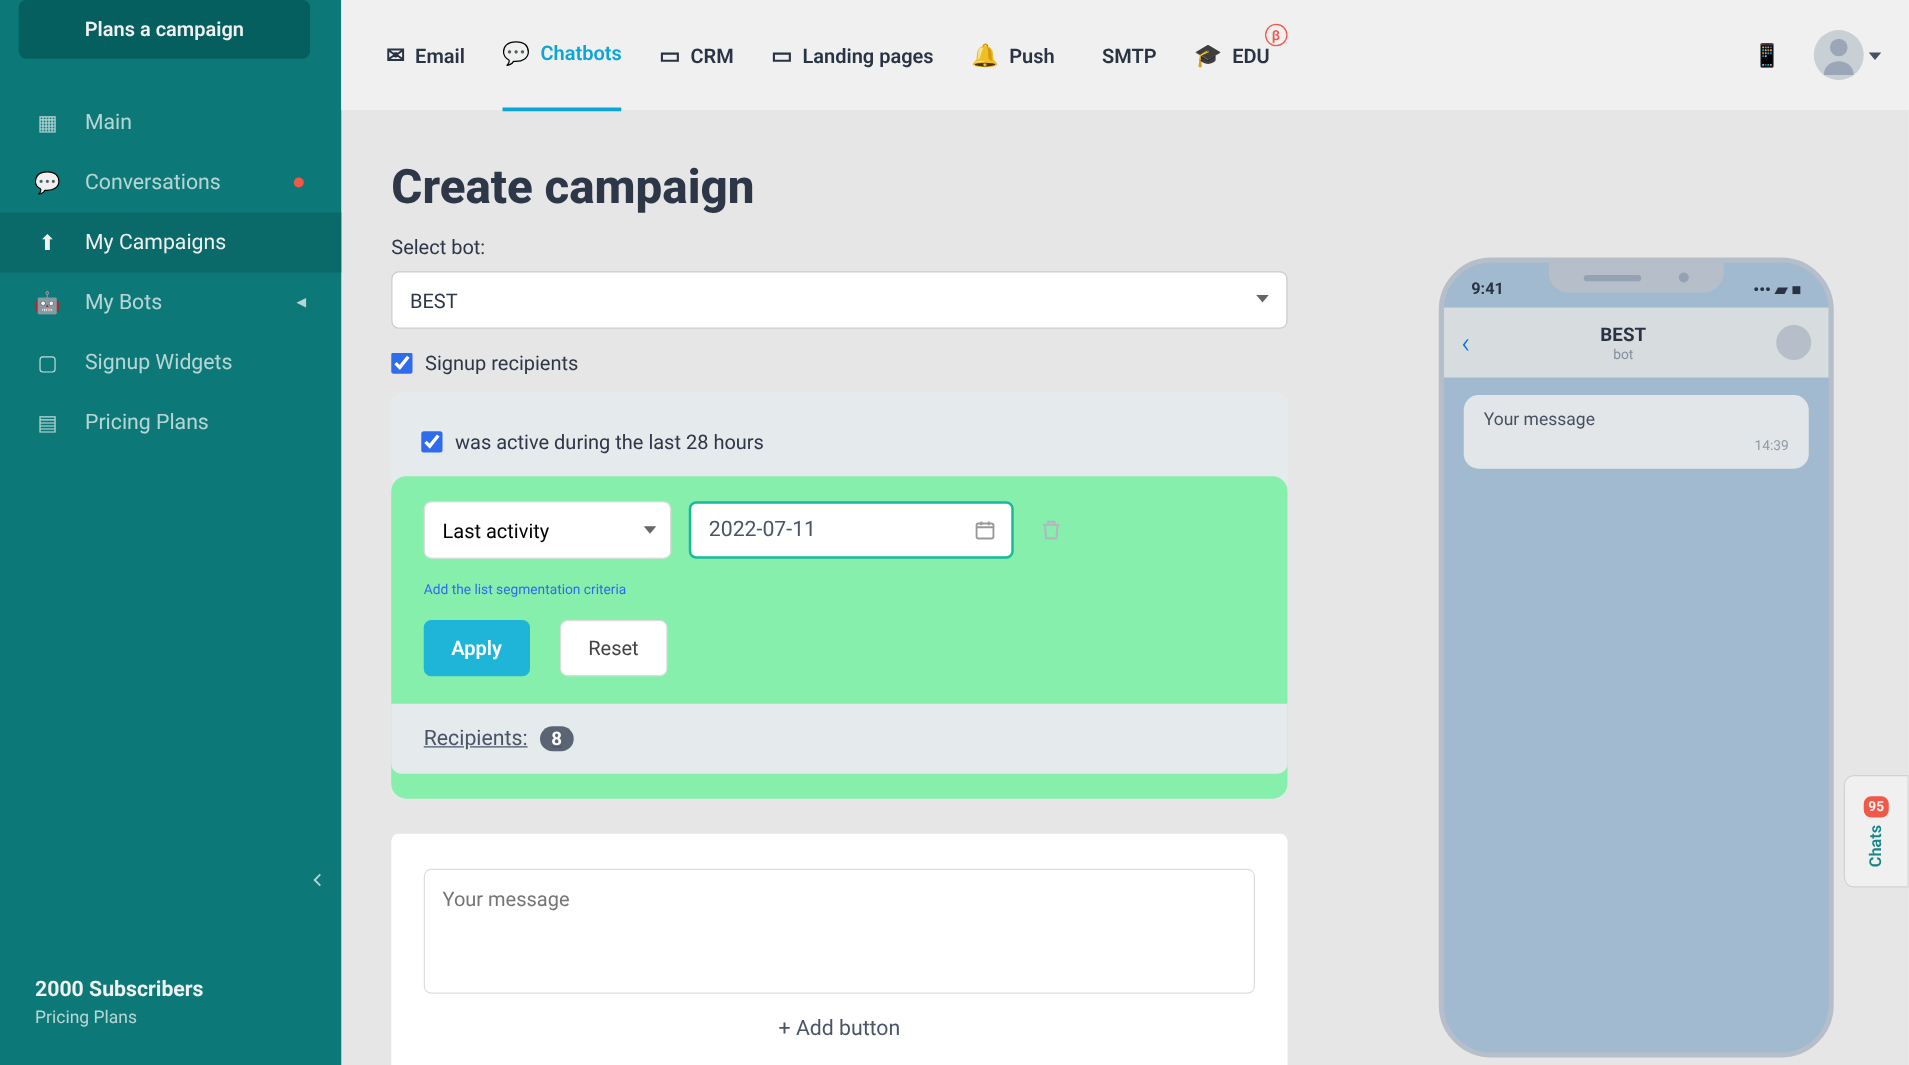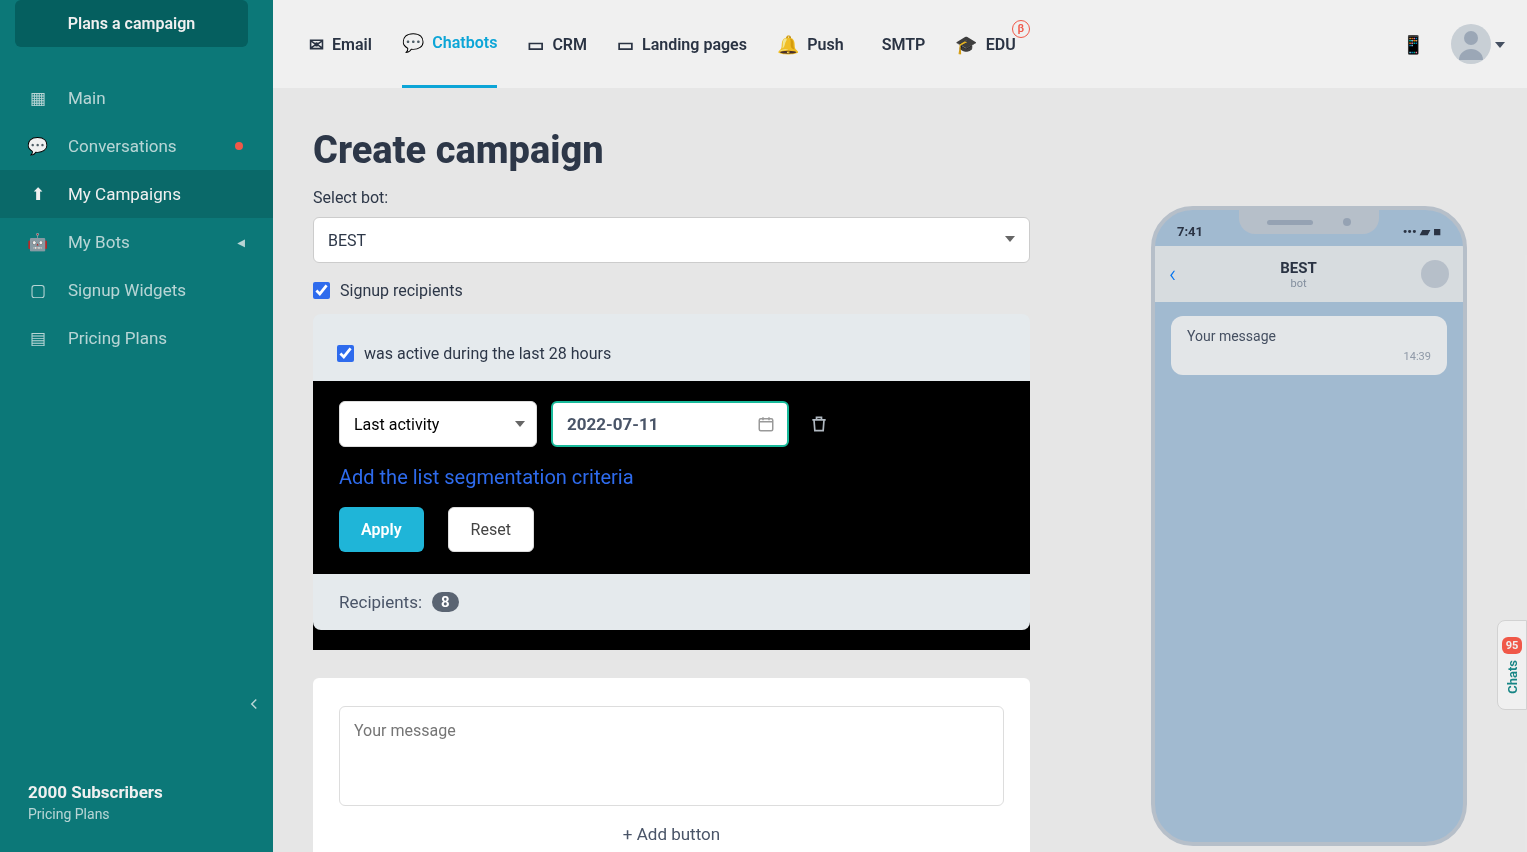--- a/index.html
+++ b/index.html
@@ -28,32 +28,32 @@
 
 .main { position:absolute; left:273px; top:88px; right:0; bottom:0; padding:40px; overflow:hidden; }
 h1 { font-size:38px; font-weight:800; color:#2d3748; margin-bottom:16px; }
 .label { font-size:16px; color:#2d3748; margin-bottom:10px; }
 .select-bot { width:717px; height:46px; border:1px solid #ccc; border-radius:6px; background:#fff; padding:0 14px; font-size:16px; color:#2d3748; display:flex; align-items:center; position:relative; }
 .select-bot::after { content:""; position:absolute; right:14px; top:18px; border-left:5px solid transparent; border-right:5px solid transparent; border-top:6px solid #666; }
 .seg-row { display:flex; align-items:center; gap:10px; margin:18px 0 14px; font-size:16px; color:#2d3748; }
 input[type=checkbox] { width:17px; height:17px; accent-color:#2e6bed; }
 
 .segment-box { width:717px; background:#e5eaed; border-radius:8px; padding:30px 24px 0; }
-.filter-panel { background:#000000; border-radius:0; padding:20px 26px; margin:18px -24px 0; position:relative; }
+.filter-panel { background:#86efac; border-radius:12px; padding:20px 26px; margin:18px -24px 0; position:relative; }
 .filter-row { display:flex; gap:14px; align-items:center; }
 .f-select { height:46px; border:1px solid #ddd; border-radius:6px; padding:0 30px 0 14px; font-size:16px; background:#fff; appearance:none; position:relative; }
 .f-select-wrap { position:relative; }
 .f-select-wrap::after { content:""; position:absolute; right:12px; top:20px; border-left:5px solid transparent; border-right:5px solid transparent; border-top:6px solid #666; pointer-events:none; }
-.date-input { width:238px; height:46px; border:2px solid #18b99a; border-radius:6px; padding:0 40px 0 14px; font-size:17px; color:#4a5568; background:#fff;font-weight:bold; }
+.date-input { width:260px; height:46px; border:2px solid #18b99a; border-radius:6px; padding:0 40px 0 14px; font-size:17px; color:#4a5568; background:#fff; }
 .trash-icon { color:#b0b8c0; cursor:pointer; margin-left:6px; }
-.add-criteria { color:#2e6bed; font-size:20px; margin:18px 0; cursor:pointer; }
+.add-criteria { color:#2e6bed; font-size:11px; margin:18px 0; cursor:pointer; }
 .btn-row { display:flex; gap:24px; }
 .btn-apply { background:#1fb5d8; color:#fff; border:none; border-radius:6px; padding:12px 22px; font-size:16px; font-weight:600; cursor:pointer; }
 .btn-reset { background:#fff; color:#444; border:1px solid #ddd; border-radius:6px; padding:12px 22px; font-size:16px; cursor:pointer; }
-.recipients-row { background:#e5eaed; border-radius:0 0 8px 8px; margin:22px -26px -0px; padding:18px 26px; font-size:17px; color:#4a5568; display:flex; align-items:flex-start; gap:10px; }
+.recipients-row { background:#e5eaed; border-radius:0 0 8px 8px; margin:22px -26px -0px; padding:18px 26px; font-size:17px; color:#4a5568; display:flex; align-items:flex-start; gap:10px;text-decoration:underline; }
 .badge { background:#5a6472; color:#fff; border-radius:12px; padding:1px 9px; font-weight:700; font-size:15px; }
 
 .msg-box { width:717px; background:#fff; margin-top:28px; padding:28px 26px 28px; border-radius:6px; }
 .msg-input { width:665px; height:100px; border:1px solid #ddd; border-radius:6px; padding:14px; font-size:16px; color:#999; resize:none; }
 .add-button { text-align:center; color:#4a5568; font-size:17px; margin-top:14px; cursor:pointer; }
 
 .phone { position:absolute; right:60px; top:206px; width:316px; height:640px; border:4px solid #c2cbd6; border-radius:42px; background:#acc6de; overflow:hidden; }
 .notch { position:absolute; top:0; left:50%; transform:translateX(-50%); width:140px; height:24px; background:#c2cbd6; border-radius:0 0 16px 16px; z-index:2; display:flex; align-items:center; justify-content:center; gap:30px; }
 .notch .speaker { width:46px; height:5px; background:#9fadbf; border-radius:3px; }
 .notch .cam { width:8px; height:8px; background:#9fadbf; border-radius:50%; }
@@ -61,21 +61,21 @@
 .ph-header { position:absolute; top:36px; width:100%; height:56px; background:#e5eaed; display:flex; align-items:center; padding:0 14px; gap:10px; }
 .ph-back { color:#007aff; font-size:24px; font-weight:300; }
 .ph-title-box { flex:1; text-align:center; }
 .ph-title { font-size:15px; font-weight:700; color:#2d3748; }
 .ph-sub { font-size:11px; color:#8b98a8; }
 .ph-ava { width:28px; height:28px; background:#c2cbd6; border-radius:50%; }
 .ph-msg { position:absolute; top:106px; left:16px; background:#f2f5f7; border-radius:12px; padding:12px 16px; width:276px; }
 .ph-msg-text { font-size:14px; color:#4a5568; }
 .ph-msg-time { font-size:11px; color:#99a4b3; text-align:right; margin-top:6px; }
 
-.chats-tab { position:absolute; right:0; top:620px; width:30px; height:90px; background:#fff; border:1px solid #e0e0e0; border-radius:8px 0 0 8px; display:flex; flex-direction:column; align-items:center; justify-content:center; gap:6px; }
+.chats-tab { position:absolute; right:0; top:620px; width:52px; height:90px; background:#fff; border:1px solid #e0e0e0; border-radius:8px 0 0 8px; display:flex; flex-direction:column; align-items:center; justify-content:center; gap:6px; }
 .chats-tab .red { background:#ff5e4d; color:#fff; border-radius:6px; padding:2px 4px; font-size:11px; font-weight:700; }
 .chats-tab .txt { writing-mode:vertical-rl; transform:rotate(180deg); color:#188e8e; font-size:13px; font-weight:600; }
 
 .overlay { position:absolute; inset:0; background:rgba(0,0,0,0.06); pointer-events:none; z-index:5; }
 .main, .segment-box .filter-panel, .calendar, .msg-box { z-index:10; position:relative; }
 .filter-panel, .calendar, .msg-box { z-index:60; }
 </style>
 </head>
 <body>
 
@@ -202,21 +202,21 @@
     <div class="add-button">+ Add button</div>
   </div>
 </div>
 
 <div class="phone">
   <div class="notch">
       <div class="speaker"></div>
       <div class="cam"></div>
     </div>
   <div class="ph-status">
-    <span>7:41</span>
+    <span>9:41</span>
     <span>••• ▰ ■</span>
   </div>
   <div class="ph-header">
     <span class="ph-back">‹</span>
     <div class="ph-title-box">
       <div class="ph-title">BEST</div>
       <div class="ph-sub">bot</div>
     </div>
     <div class="ph-ava"></div>
   </div>

